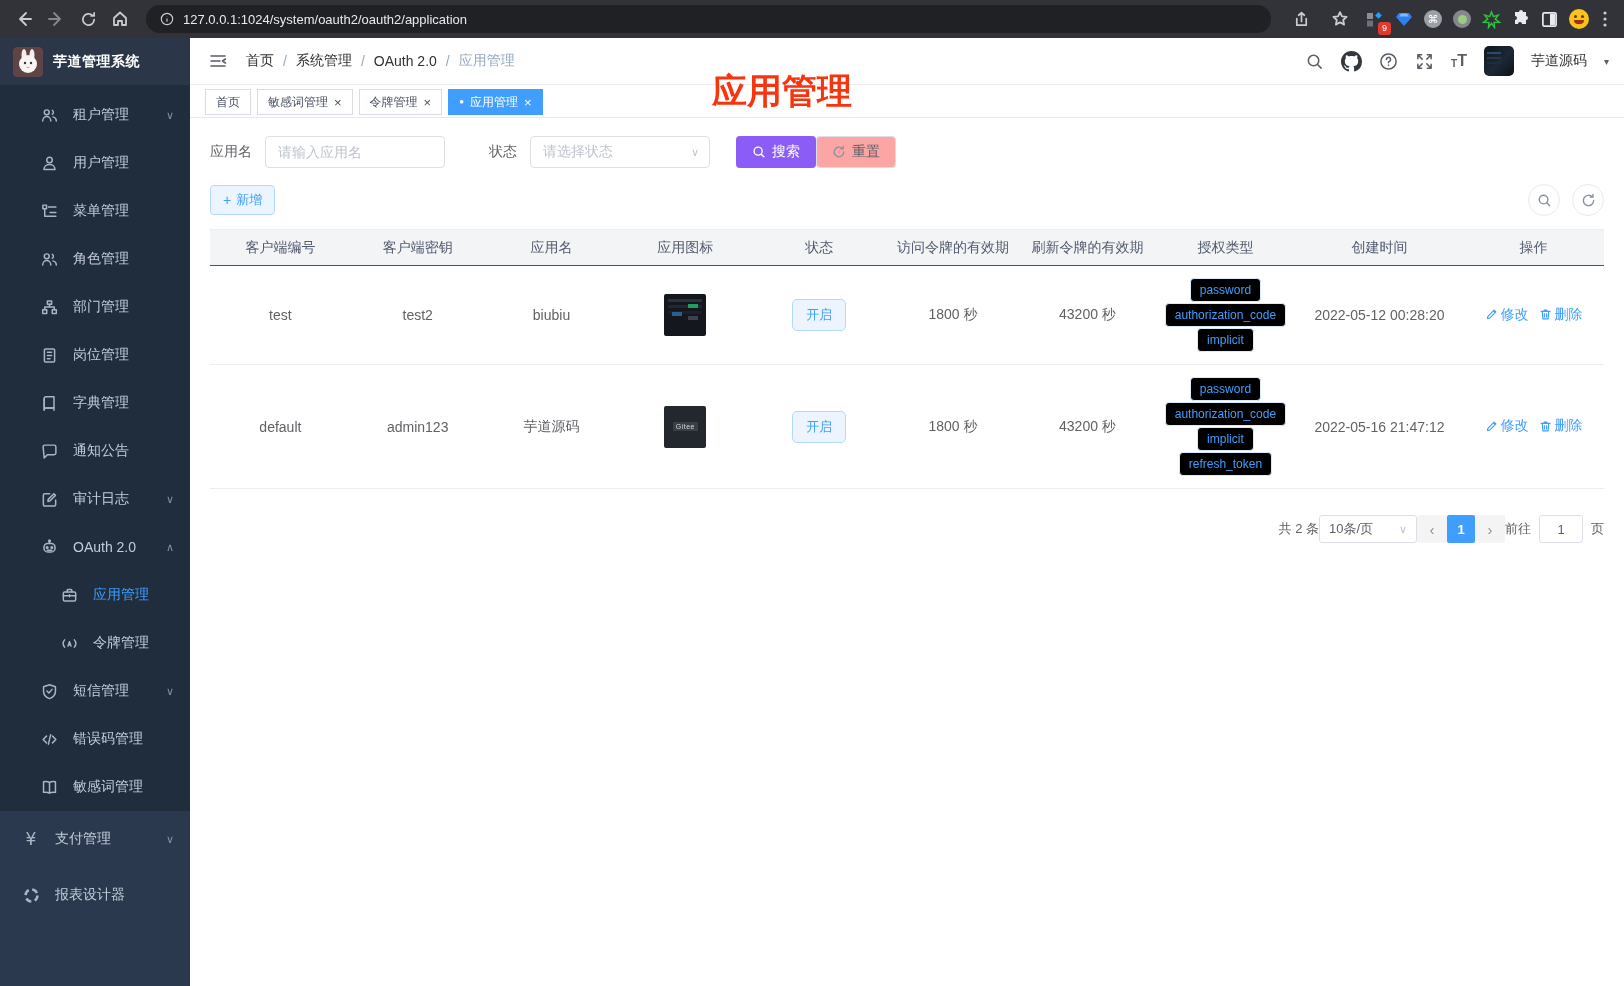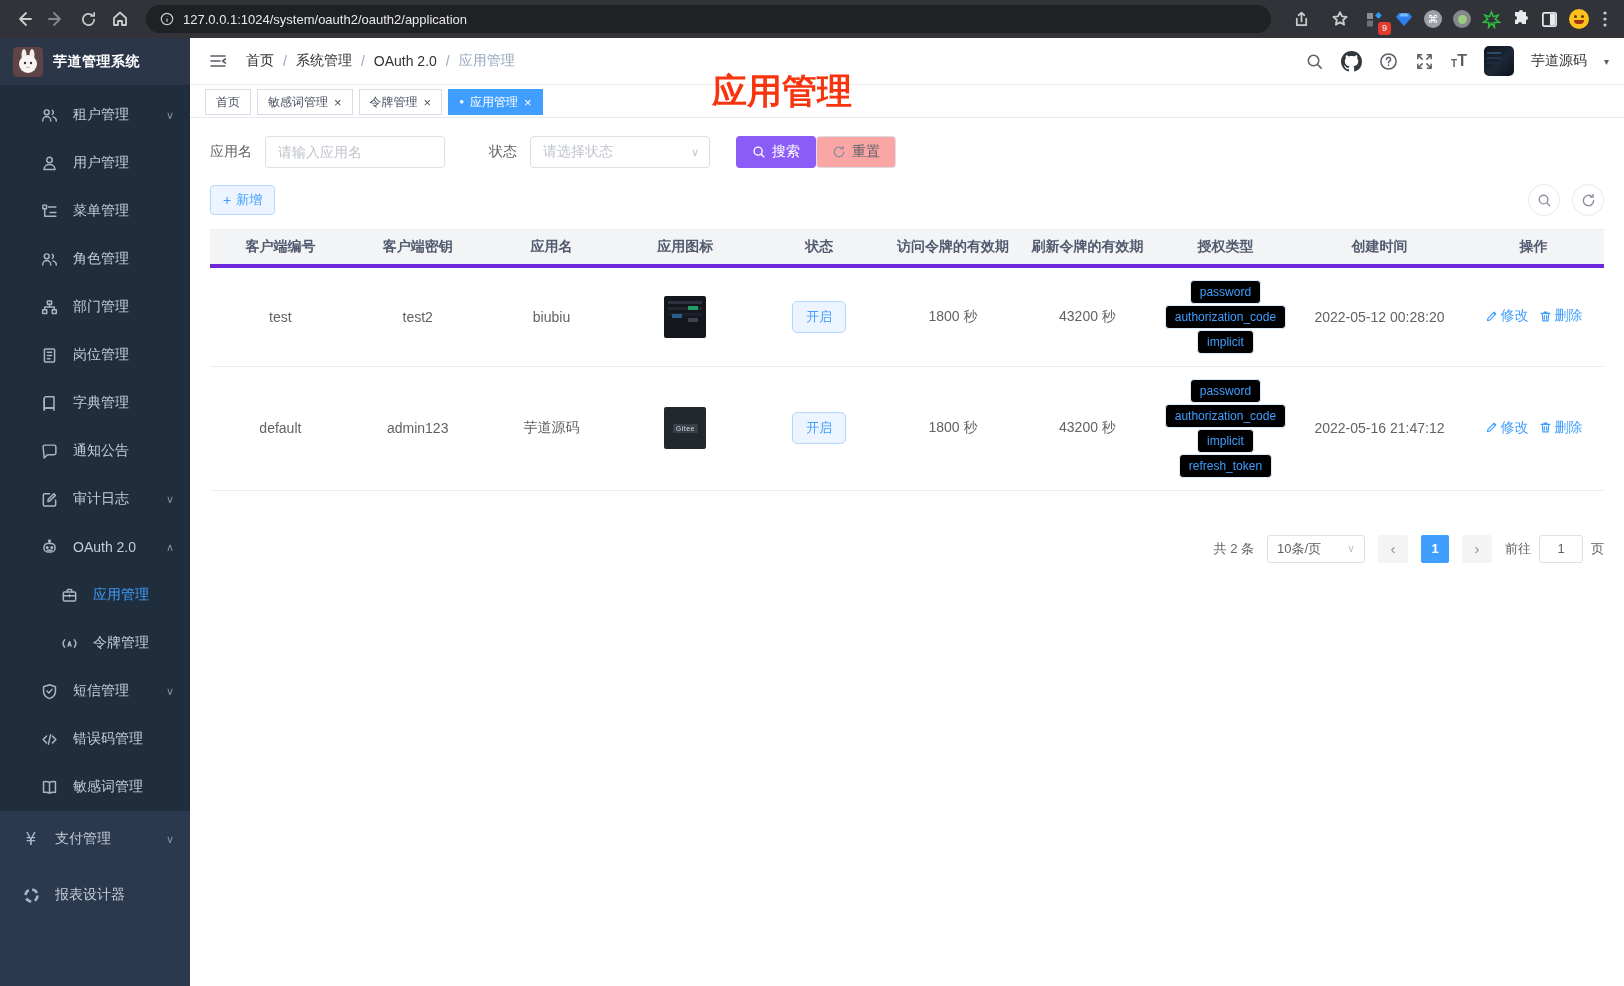--- a/index.html
+++ b/index.html
@@ -92,40 +92,40 @@
   .btn-plain{background:#fca5a5;border-color:#dcdfe6;color:#606266;margin-left:0}
   .add-row{margin-top:16px;display:flex;align-items:center}
   .btn-add{height:30px;padding:0 12px;background:#ecf5ff;border:1px solid #b3d8ff;color:#409eff;
     border-radius:4px;font-size:13px;display:inline-flex;align-items:center;gap:5px;cursor:pointer}
   .round-btns{margin-left:auto;display:flex;gap:12px}
   .round-btn{width:32px;height:32px;border-radius:50%;border:1px solid #e7eaee;background:#fff;
     display:flex;align-items:center;justify-content:center;cursor:pointer}
 
   
   table{width:100%;border-collapse:collapse;margin-top:13px;font-size:14px;color:#606266;table-layout:fixed}
-  th{background:#f3f4f6;color:#515a6e;font-weight:bold;font-size:14px;height:36px;
-    border-top:1px solid #ebeef5;border-bottom:4px solid #6d28d9;text-align:center;padding:0 4px}
+  th{background:#f3f4f6;color:#515a6e;font-weight:normal;font-size:14px;height:36px;
+    border-top:1px solid #ebeef5;border-bottom:1px solid #6d28d9;text-align:center;padding:0 4px}
   td{border-bottom:1px solid #ebeef5;text-align:center;padding:12px 4px;vertical-align:middle}
   .tags-cell{display:flex;flex-direction:column;align-items:center;gap:1px}
   .tag{display:inline-block;background:#000000;border:1px solid #d9ecff;color:#409eff;font-size:12px;
     line-height:22px;padding:0 9px;border-radius:4px;white-space:nowrap;max-width:128px;overflow:hidden}
   .status-tag{display:inline-block;background:#ecf5ff;border:1px solid #b3d8ff;color:#409eff;
     font-size:13px;padding:6px 13px;border-radius:5px;cursor:default}
   .op-link{color:#409eff;display:inline-flex;align-items:center;gap:3px;margin:0 5px;cursor:pointer;white-space:nowrap}
   .app-thumb{width:42px;height:42px;margin:0 auto;border-radius:2px;position:relative;overflow:hidden}
   .thumb1{background:#14171d}
   .thumb1::before{content:"";position:absolute;top:5px;left:4px;right:4px;height:3px;background:#2b313d;
     box-shadow:0 6px 0 #21262f,0 12px 0 #1b202a}
   .thumb1::after{content:"";position:absolute;top:10px;left:24px;width:10px;height:4px;background:#1f9d63;
     box-shadow:-16px 8px 0 #2c5d8f,0 12px 0 #3b4250}
   .thumb2{background:#23272e;display:flex;align-items:center;justify-content:center}
   .thumb2 span{color:#d6dae0;font-size:7px;letter-spacing:.5px;background:#3a3f47;padding:1px 3px;border-radius:1px}
 
   
-  .pager{margin-top:44px;display:flex;justify-content:flex-end;align-items:center;gap:13px;
+  .pager{margin-top:26px;display:flex;justify-content:flex-end;align-items:center;
     font-size:13px;color:#606266}
   .psize{width:98px;height:28px;border:1px solid #dcdfe6;border-radius:3px;display:flex;align-items:center;
     justify-content:space-between;padding:0 9px;cursor:pointer}
   .pbtn{width:30px;height:28px;background:#f4f4f5;border-radius:2px;display:flex;align-items:center;
     justify-content:center;color:#8a919c;font-size:15px;cursor:pointer}
   .pcur{width:28px;height:28px;background:#409eff;color:#fff;border-radius:2px;display:flex;
     align-items:center;justify-content:center;font-weight:bold;font-size:13px;cursor:pointer}
   .goto-wrap{display:flex;align-items:center;gap:8px}
   .goto-input{width:44px;height:28px;border:1px solid #dcdfe6;border-radius:3px;text-align:center;
     font-size:13px;color:#606266;outline:none;font-family:inherit}

